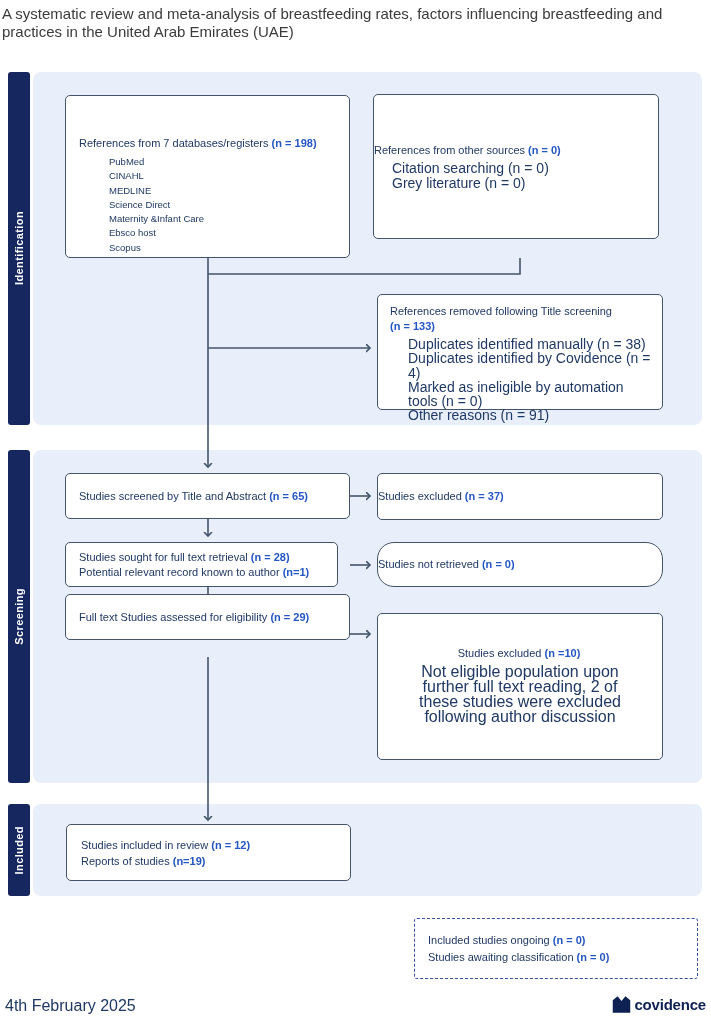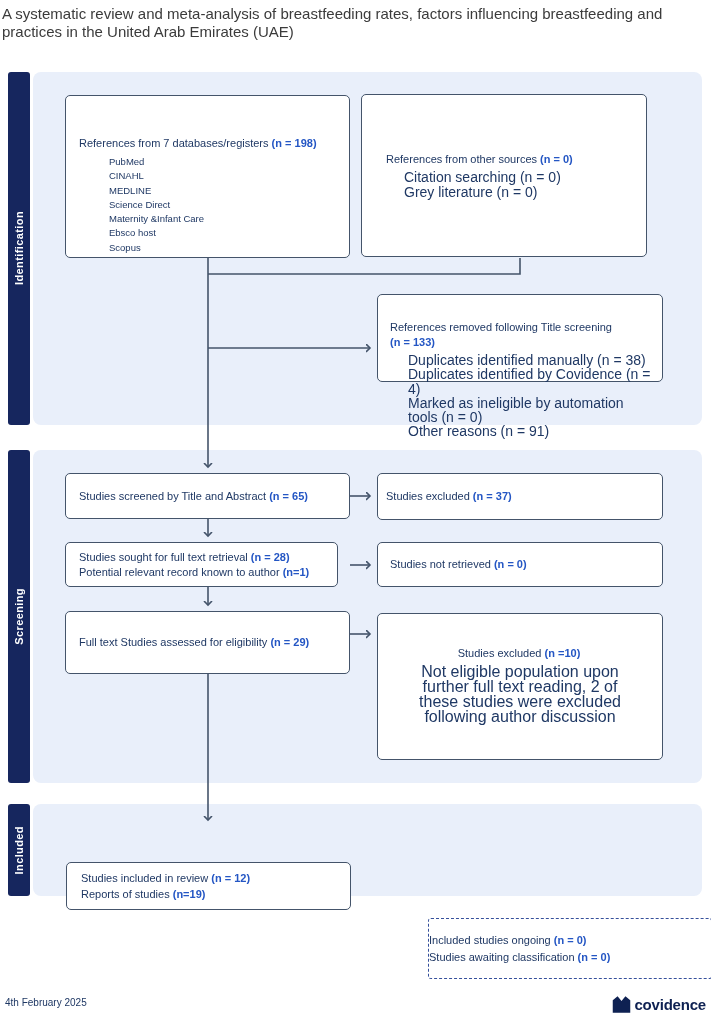--- a/index.html
+++ b/index.html
@@ -32,38 +32,38 @@
   .box{
     position:absolute;background:#ffffff;border:1.5px solid #44546a;border-radius:5px;
     box-sizing:border-box;color:#1f3864;font-size:11px;z-index:3;
   }
   .n{color:#2456c4;font-weight:bold;}
   .line{line-height:15px;}
   .sub{list-style:none;margin:4px 0 16px 0;padding:0 0 0 30px;font-size:9.5px;line-height:14.3px;}
   .sub2{list-style:none;margin:3px 0 0 0;padding:0 0 0 18px;font-size:14px;line-height:14.3px;}
   .vcenter{display:flex;flex-direction:column;justify-content:center;}
   .box-databases{left:65px;top:95px;width:285px;height:163px;padding:40px 10px 0 13px;}
-  .box-other{left:361px;top:94px;width:286px;height:163px;padding-left:24px;}
-  .box-removed{left:377px;top:294px;width:286px;height:88px;padding:25px 10px 0 12px;}
+  .box-other{left:373px;top:94px;width:286px;height:145px;padding-left:0;}
+  .box-removed{left:377px;top:294px;width:286px;height:116px;padding:9px 10px 0 12px;}
   .box-screened{left:65px;top:473px;width:285px;height:46px;padding-left:13px;}
-  .box-excl37{left:377px;top:473px;width:286px;height:47px;padding-left:8px;}
+  .box-excl37{left:377px;top:473px;width:286px;height:47px;padding-left:0;}
   .box-sought{left:65px;top:542px;width:273px;height:45px;padding-left:13px;}
-  .box-notret{left:377px;top:542px;width:286px;height:45px;padding-left:12px;}
-  .box-fulltext{left:65px;top:611px;width:285px;height:63px;padding-left:13px;}
+  .box-notret{left:377px;top:542px;width:286px;height:45px;border-radius:17px;}
+  .box-fulltext{left:65px;top:594px;width:285px;height:46px;padding-left:13px;}
   .box-excl10{left:377px;top:613px;width:286px;height:147px;padding:32px 14px 0 12px;text-align:center;}
-  .box-included{left:66px;top:862px;width:285px;height:48px;padding-left:14px;}
+  .box-included{left:66px;top:824px;width:285px;height:57px;padding-left:14px;}
   .box-included .line{line-height:16px;}
   .box-await{
-    left:428px;top:918px;width:284px;height:61px;
+    left:414px;top:918px;width:284px;height:61px;padding-left:13px;
     border:1.6px dashed #35509b;border-radius:3px;
   }
   .box-await .line{line-height:16.5px;}
   .reason{margin:3px 0 0 18px;font-size:16px;line-height:15px;width:224px;}
   
-  .date{position:absolute;left:5px;top:997px;font-size:10px;color:#1f3864;}
+  .date{position:absolute;left:5px;top:997px;font-size:16px;color:#1f3864;}
   .logo{position:absolute;right:5px;top:994px;display:flex;align-items:center;gap:2px;z-index:3;}
   .logo-text{font-size:15px;font-weight:bold;color:#0e2152;letter-spacing:-.2px;}
 </style>
 </head>
 <body>
 
 <div class="page">
 
   <div class="title">A systematic review and meta-analysis of breastfeeding rates, factors influencing breastfeeding and practices in the United Arab Emirates (UAE)</div>
 

